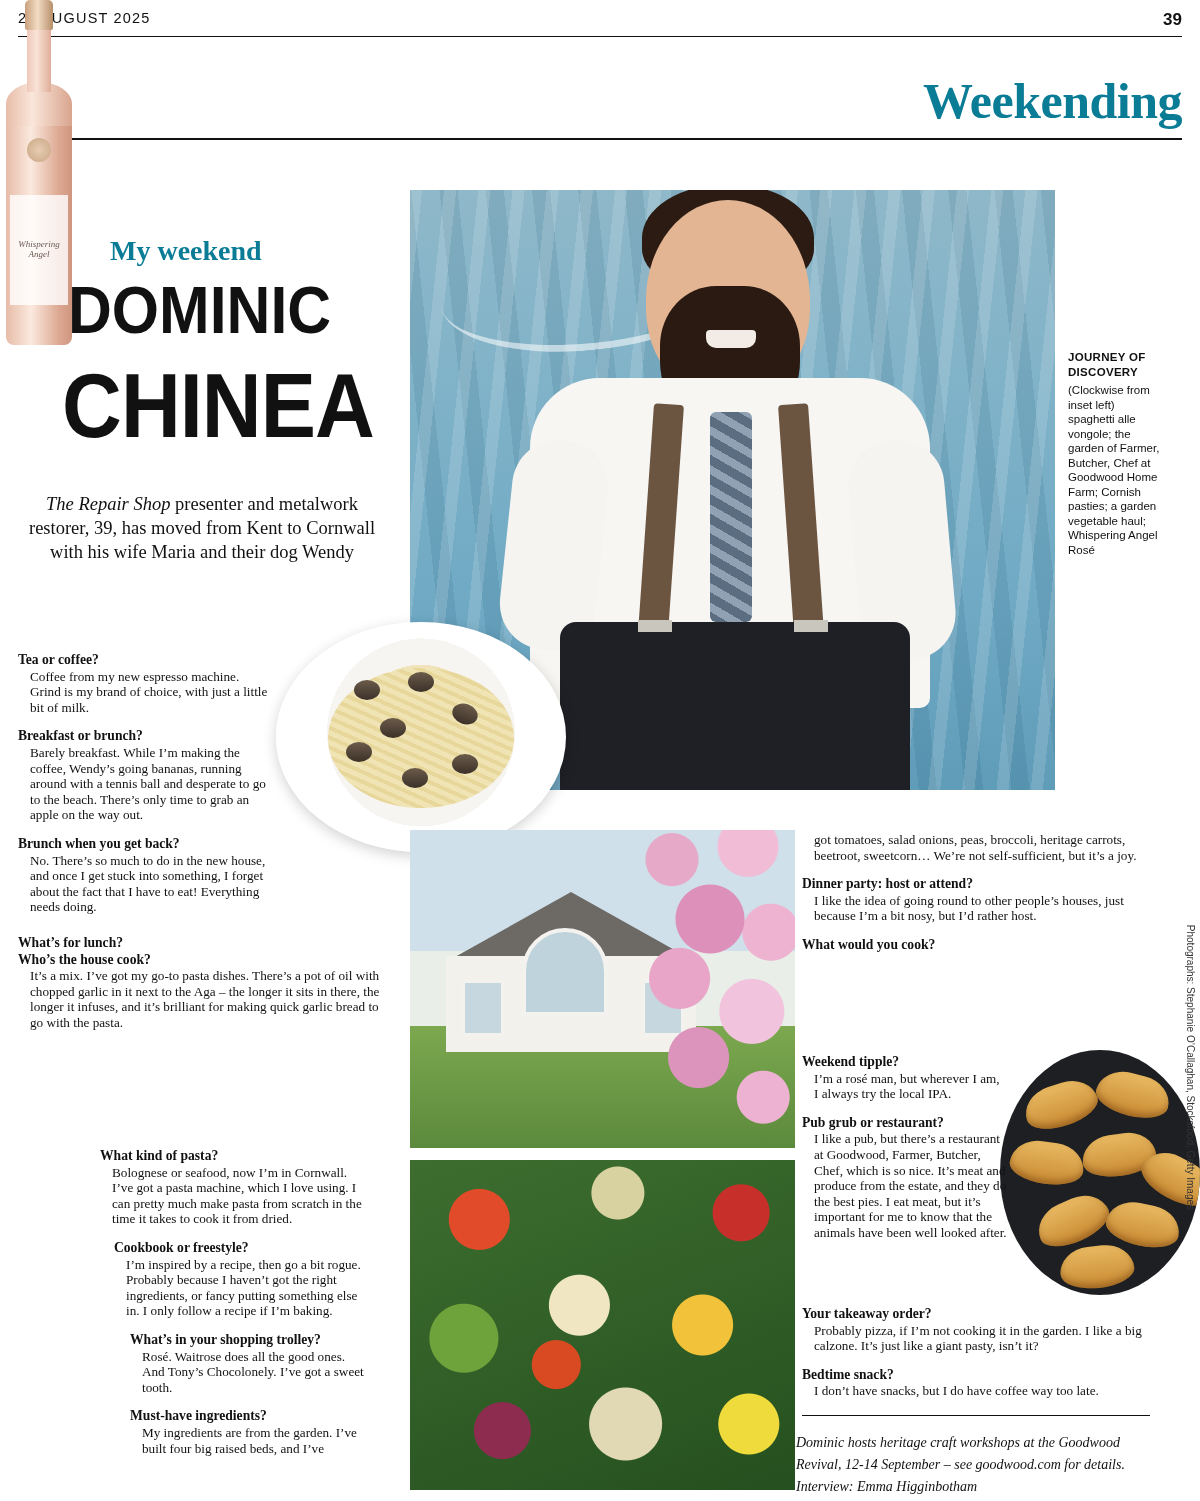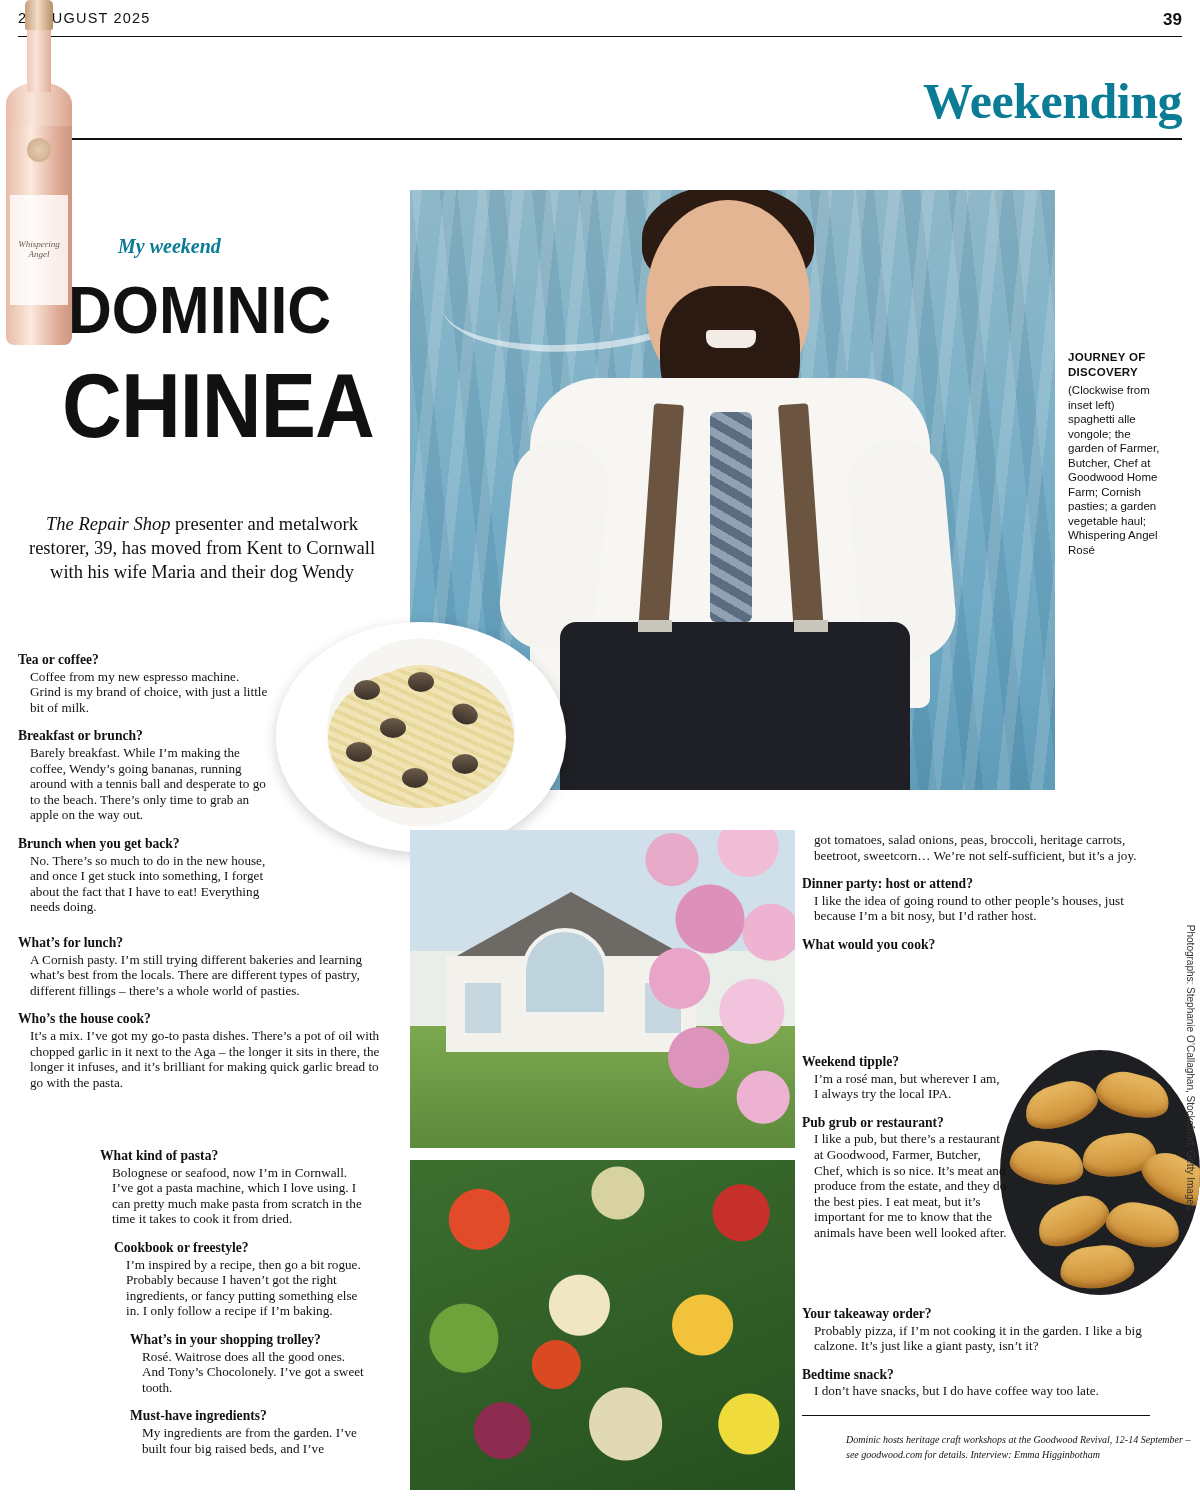--- a/index.html
+++ b/index.html
@@ -36,58 +36,58 @@
     font-weight:700; font-size:50px; color:#0b7c96; letter-spacing:-0.5px;
   }
   .rule-under-weekending {
     position:absolute; left:18px; top:138px; width:1164px; height:1.5px; background:#111;
   }
 
   
   .myweekend {
     position:absolute; left:110px; top:235px;
     font-family:"Liberation Serif", serif;
-    font-weight:700; font-style:italic; font-size:20px; color:#0b7c96;margin-left:8px;
+    font-weight:700; font-size:28px; color:#0b7c96;
   }
   .name1 {
     position:absolute; left:68px; top:272px;
     font-family:"Liberation Sans", sans-serif;
     font-weight:700; font-size:66px; letter-spacing:0px; color:#111;
     transform:scaleX(0.92); transform-origin:left top;
   }
   .name2 {
     position:absolute; left:62px; top:355px;
     font-family:"Liberation Sans", sans-serif;
     font-weight:700; font-size:90px; letter-spacing:-1px; color:#111;
     transform:scaleX(0.92); transform-origin:left top;
   }
   .standfirst {
-    position:absolute; left:22px; top:512px; width:360px;
+    position:absolute; left:22px; top:492px; width:360px;
     text-align:center; font-size:18.5px; line-height:24px; color:#111;
   }
   .standfirst i { font-style:italic; }
 
   
   .col { position:absolute; font-size:13.2px; line-height:15.6px; color:#111; }
   .q {
     font-family:"Liberation Serif", serif;
     font-weight:700; font-size:13.6px; margin:0 0 1px 0;
   }
   .a { margin:0 0 13px 12px; }
   .a:last-child { margin-bottom:0; }
 
   #colA { left:18px; top:652px; width:250px; }
   #colA2 { left:100px; top:1148px; width:268px; }
   #colB { left:802px; top:832px; width:348px; }
   #colB2 { left:802px; top:1054px; width:205px; }
   #colB3 { left:802px; top:1306px; width:348px; }
 
   .footnote {
-    position:absolute; left:846px; top:1432px; width:348px;
-    font-size:10px; line-height:15px; font-style:italic; color:#111;
+    position:absolute; left:796px; top:1432px; width:348px;
+    font-size:14px; line-height:22px; font-style:italic; color:#111;
   }
 
   .rule-bottom {
     position:absolute; left:802px; top:1415px; width:348px; height:1px; background:#111;
   }
 
   
   .photo { position:absolute; overflow:hidden; background:#ccc; }
 
   
@@ -398,21 +398,20 @@
     <p class="q">Tea or coffee?</p>
     <p class="a">Coffee from my new espresso machine. Grind is my brand of choice, with just a little bit of milk.</p>
     <p class="q">Breakfast or brunch?</p>
     <p class="a">Barely breakfast. While I’m making the coffee, Wendy’s going bananas, running around with a tennis ball and desperate to go to the beach. There’s only time to grab an apple on the way out.</p>
     <p class="q">Brunch when you get back?</p>
     <p class="a">No. There’s so much to do in the new house, and once I get stuck into something, I forget about the fact that I have to eat! Everything needs doing.</p>
   </div>
 
   <div class="col" style="left:18px; top:935px; width:368px;">
     <p class="q">What’s for lunch?</p>
-    <p class="a">A Cornish pasty. I’m still trying different bakeries and learning what’s best from the locals. There are different types of pastry, different fillings – there’s a whole world of pasties.</p>
     <p class="q">Who’s the house cook?</p>
     <p class="a">It’s a mix. I’ve got my go-to pasta dishes. There’s a pot of oil with chopped garlic in it next to the Aga – the longer it sits in there, the longer it infuses, and it’s brilliant for making quick garlic bread to go with the pasta.</p>
   </div>
 
   <div class="col" id="colA2">
     <p class="q">What kind of pasta?</p>
     <p class="a">Bolognese or seafood, now I’m in Cornwall. I’ve got a pasta machine, which I love using. I can pretty much make pasta from scratch in the time it takes to cook it from dried.</p>
     <p class="q" style="padding-left:14px;">Cookbook or freestyle?</p>
     <p class="a" style="padding-left:14px;">I’m inspired by a recipe, then go a bit rogue. Probably because I haven’t got the right ingredients, or fancy putting something else in. I only follow a recipe if I’m baking.</p>
     <p class="q" style="padding-left:30px;">What’s in your shopping trolley?</p>

